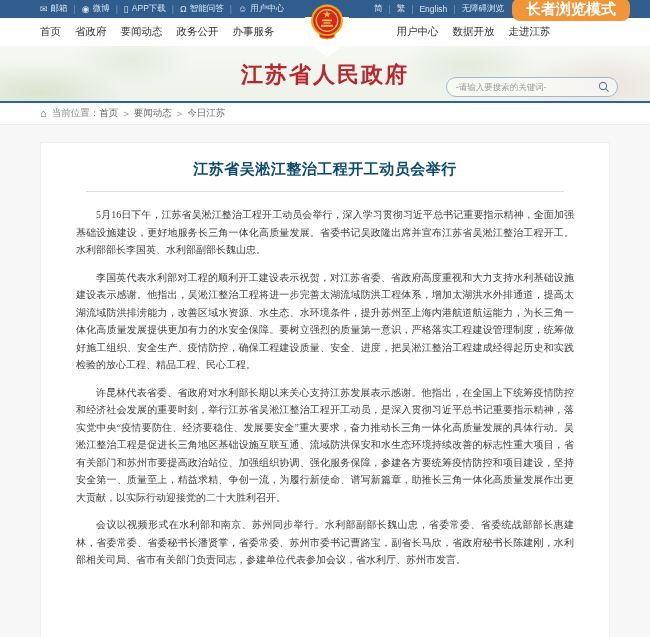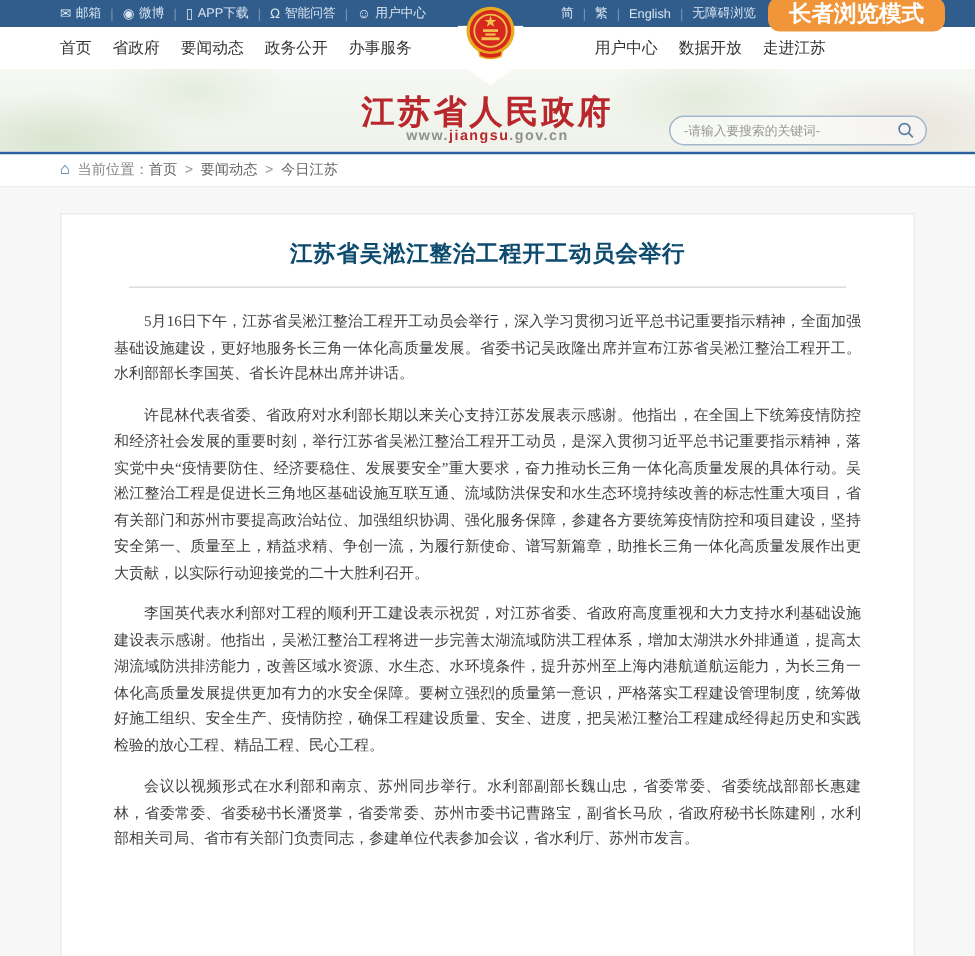--- a/index.html
+++ b/index.html
@@ -166,23 +166,20 @@
   <circle cx="17" cy="17.5" r="10.8" fill="none" stroke="#f2c14e" stroke-width="1.2"></circle>
   <polygon points="17,7.5 18,10.3 21,10.3 18.6,12 19.5,14.8 17,13.1 14.5,14.8 15.4,12 13,10.3 16,10.3" fill="#f2c14e"></polygon>
   <rect x="12" y="16.5" width="10" height="1.8" fill="#f2c14e"></rect>
   <rect x="13.6" y="19.3" width="6.8" height="1.4" fill="#f2c14e"></rect>
   <rect x="11" y="21.8" width="12" height="2" fill="#f2c14e"></rect>
   <path d="M9 30.5 Q17 34.5 25 30.5 L24 34.5 Q17 37.5 10 34.5 Z" fill="#d7281e" stroke="#e8aa1e" stroke-width="1"></path>
 </svg>
 
 <div class="banner">
   <div class="site-name">江苏省人民政府</div>
-  <div class="site-url">
-    <span>www.</span><span class="red">jiangsu</span><span>.gov.cn</span>
-  </div>
   <div class="search">
     <input type="text" placeholder="-请输入要搜索的关键词-" style="">
     <svg width="12" height="12" viewBox="0 0 12 12">
       <circle cx="5" cy="5" r="3.6" fill="none" stroke="#5b7da3" stroke-width="1.1"></circle>
       <line x1="7.8" y1="7.8" x2="10.6" y2="10.6" stroke="#5b7da3" stroke-width="1.1"></line>
     </svg>
   </div>
 </div>
 <div class="banner-line"></div>
 
@@ -194,19 +191,19 @@
   <span class="crumb-link">要闻动态</span>
   <span class="crumb-sep">&gt;</span>
   <span class="crumb-link">今日江苏</span>
 </div>
 
 <div class="main">
   <div class="card">
     <div class="art-title">江苏省吴淞江整治工程开工动员会举行</div>
     <div class="divider"></div>
     <div class="art-body">
-      <p>5月16日下午，江苏省吴淞江整治工程开工动员会举行，深入学习贯彻习近平总书记重要指示精神，全面加强基础设施建设，更好地服务长三角一体化高质量发展。省委书记吴政隆出席并宣布江苏省吴淞江整治工程开工。水利部部长李国英、省长许昆林出席并讲话。</p>
+      <p>5月16日下午，江苏省吴淞江整治工程开工动员会举行，深入学习贯彻习近平总书记重要指示精神，全面加强基础设施建设，更好地服务长三角一体化高质量发展。省委书记吴政隆出席并宣布江苏省吴淞江整治工程开工。水利部部长李国英、水利部副部长魏山忠。</p>
+      <p>李国英代表水利部对工程的顺利开工建设表示祝贺，对江苏省委、省政府高度重视和大力支持水利基础设施建设表示感谢。他指出，吴淞江整治工程将进一步完善太湖流域防洪工程体系，增加太湖洪水外排通道，提高太湖流域防洪排涝能力，改善区域水资源、水生态、水环境条件，提升苏州至上海内港航道航运能力，为长三角一体化高质量发展提供更加有力的水安全保障。要树立强烈的质量第一意识，严格落实工程建设管理制度，统筹做好施工组织、安全生产、疫情防控，确保工程建设质量、安全、进度，把吴淞江整治工程建成经得起历史和实践检验的放心工程、精品工程、民心工程。</p>
       <p>许昆林代表省委、省政府对水利部长期以来关心支持江苏发展表示感谢。他指出，在全国上下统筹疫情防控和经济社会发展的重要时刻，举行江苏省吴淞江整治工程开工动员，是深入贯彻习近平总书记重要指示精神，落实党中央“疫情要防住、经济要稳住、发展要安全”重大要求，奋力推动长三角一体化高质量发展的具体行动。吴淞江整治工程是促进长三角地区基础设施互联互通、流域防洪保安和水生态环境持续改善的标志性重大项目，省有关部门和苏州市要提高政治站位、加强组织协调、强化服务保障，参建各方要统筹疫情防控和项目建设，坚持安全第一、质量至上，精益求精、争创一流，为履行新使命、谱写新篇章，助推长三角一体化高质量发展作出更大贡献，以实际行动迎接党的二十大胜利召开。</p>
-      <p>李国英代表水利部对工程的顺利开工建设表示祝贺，对江苏省委、省政府高度重视和大力支持水利基础设施建设表示感谢。他指出，吴淞江整治工程将进一步完善太湖流域防洪工程体系，增加太湖洪水外排通道，提高太湖流域防洪排涝能力，改善区域水资源、水生态、水环境条件，提升苏州至上海内港航道航运能力，为长三角一体化高质量发展提供更加有力的水安全保障。要树立强烈的质量第一意识，严格落实工程建设管理制度，统筹做好施工组织、安全生产、疫情防控，确保工程建设质量、安全、进度，把吴淞江整治工程建成经得起历史和实践检验的放心工程、精品工程、民心工程。</p>
       <p>会议以视频形式在水利部和南京、苏州同步举行。水利部副部长魏山忠，省委常委、省委统战部部长惠建林，省委常委、省委秘书长潘贤掌，省委常委、苏州市委书记曹路宝，副省长马欣，省政府秘书长陈建刚，水利部相关司局、省市有关部门负责同志，参建单位代表参加会议，省水利厅、苏州市发言。</p>
     </div>
   </div>
 </div>
 
 </body></html>

